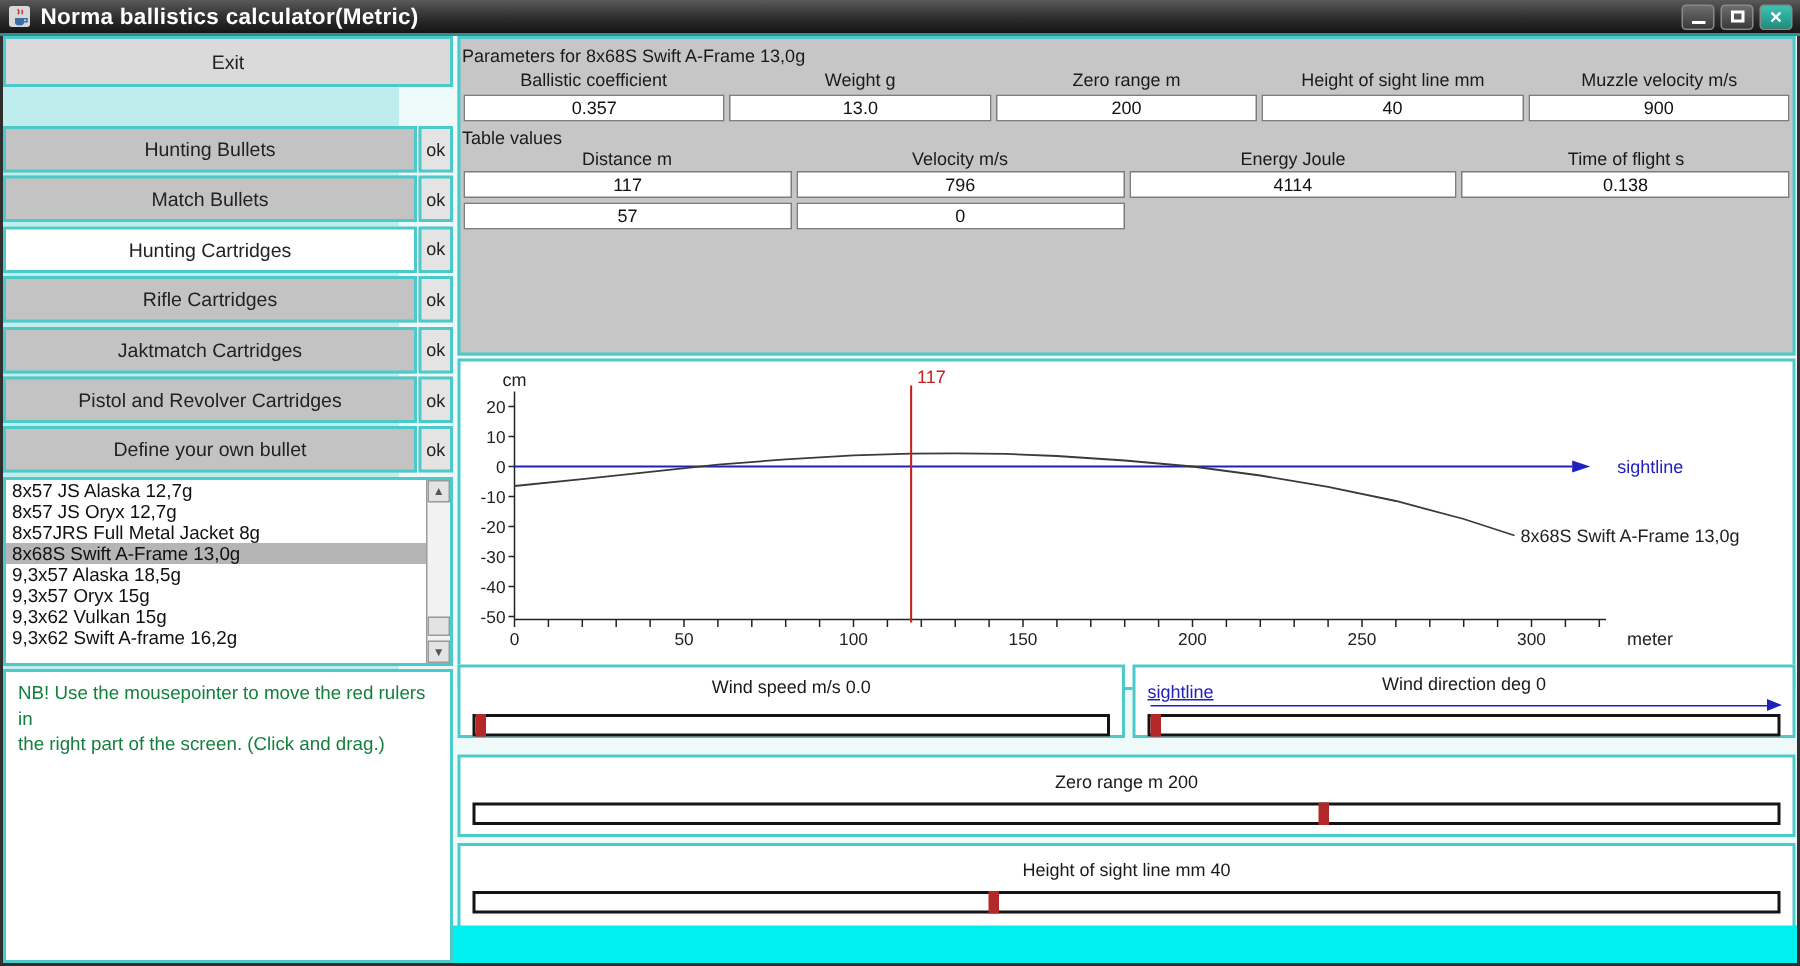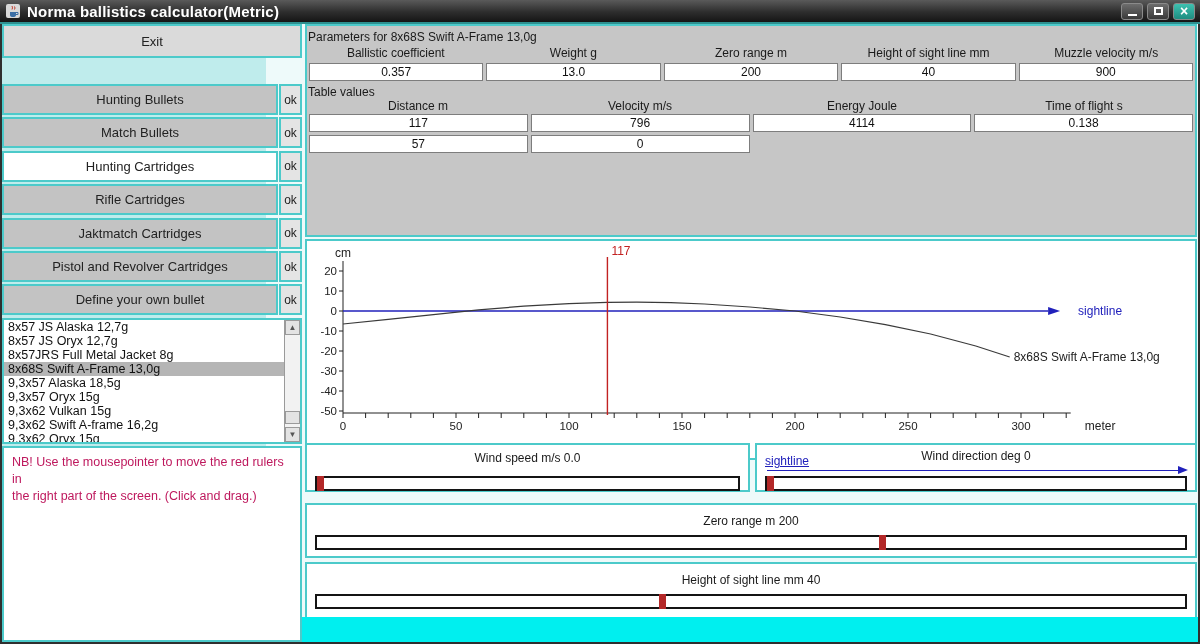--- a/index.html
+++ b/index.html
@@ -47,21 +47,21 @@
   .scrollbar { position:absolute; right:0; top:0; bottom:0; width:16px;
     background:#f2f2f2; border-left:1px solid #9a9a9a; }
   .sb-arrow { position:absolute; left:0; width:15px; height:15px; background:#e3e3e3;
     border:1px solid #9a9a9a; font-size:8px; color:#555; text-align:center;
     line-height:13px; cursor:pointer; }
   .sb-up { top:0; } .sb-down { bottom:0; }
   .sb-thumb { position:absolute; left:0; bottom:18px; width:15px; height:13px;
     background:#e3e3e3; border:1px solid #9a9a9a; cursor:grab; }
   .note-panel { position:absolute; left:0; top:422px; width:300px; bottom:0;
     background:#fff; border:2px solid #4ccaca; padding:6px 8px; }
-  .note-line { color:#be185d; font-size:12.5px; line-height:17px; }
+  .note-line { color:#15803d; font-size:12.5px; line-height:17px; }
 
   
   .rightcol { position:absolute; left:300px; right:0; top:0; bottom:0; background:#eefafa; }
   .panel { position:absolute; border:2px solid #4ccaca; background:#fff; }
   .gray-panel { left:3px; top:0; width:892px; height:213px; background:#c6c6c6; }
   .tbl-title { position:absolute; left:1px; width:100%; 
     font-size:12px; color:#1a1a1a; }
   .tbl-heads { position:absolute; left:0; width:100%; display:grid; }
   .tbl-heads span { text-align:center; font-size:12px; color:#1a1a1a; }
   .tbl-vals { position:absolute; left:2px; right:2px; display:grid; gap:3px; height:18px; }
@@ -158,21 +158,20 @@
       <div class="listbox">
         <div class="list-items" id="cartridge-list">
             <div class="list-item">8x57 JS Alaska 12,7g</div>
             <div class="list-item">8x57 JS Oryx 12,7g</div>
             <div class="list-item">8x57JRS Full Metal Jacket 8g</div>
             <div class="list-item selected">8x68S Swift A-Frame 13,0g</div>
             <div class="list-item">9,3x57 Alaska 18,5g</div>
             <div class="list-item">9,3x57 Oryx 15g</div>
             <div class="list-item">9,3x62 Vulkan 15g</div>
             <div class="list-item">9,3x62 Swift A-frame 16,2g</div>
-            <div class="list-item">9,3x62 Oryx 15g</div>
           </div>
         <div class="scrollbar">
           <div class="sb-arrow sb-up">▲</div>
           <div class="sb-thumb"></div>
           <div class="sb-arrow sb-down">▼</div>
         </div>
       </div>
 
       <div class="note-panel">
         <div class="note-line">NB! Use the mousepointer to move the red rulers in</div>

